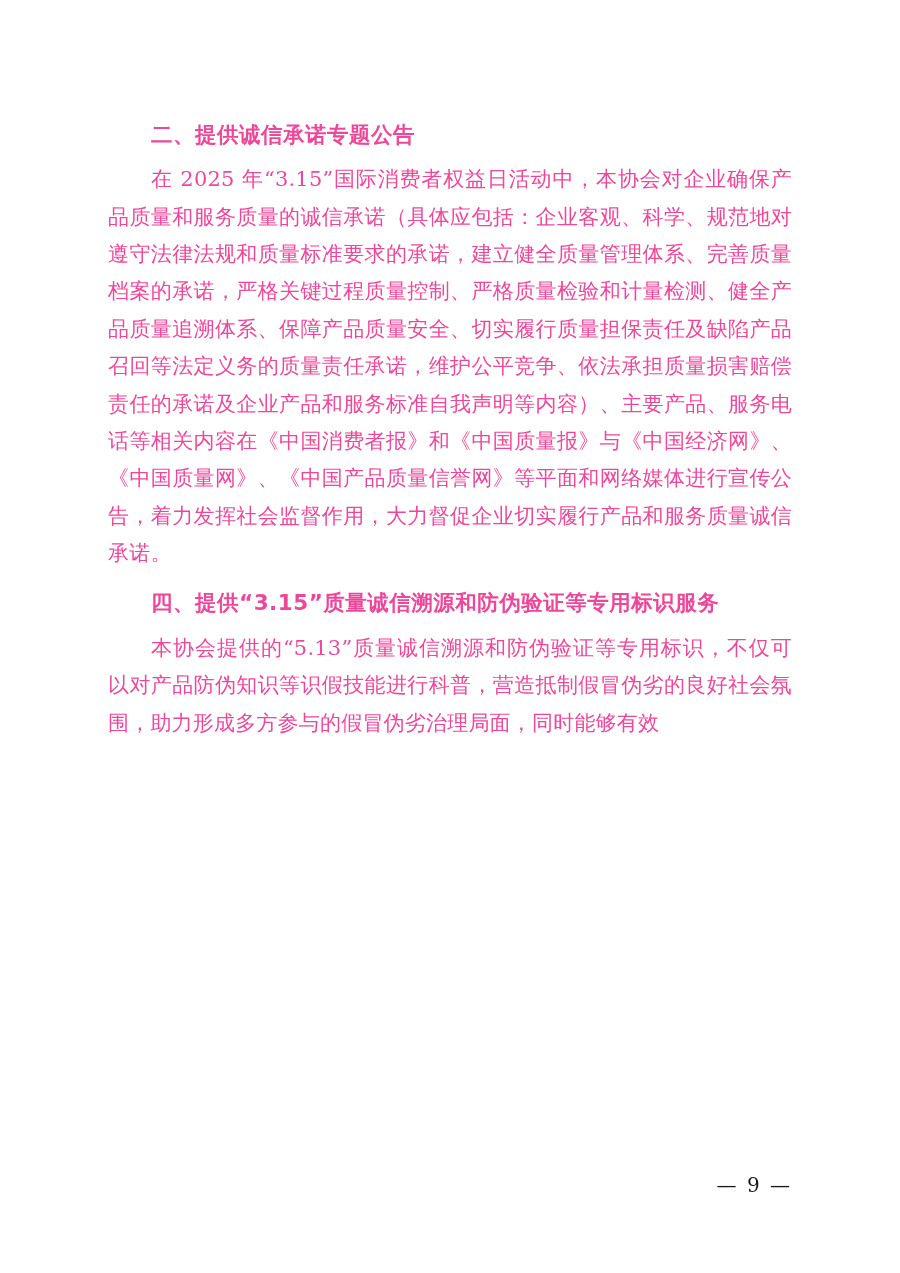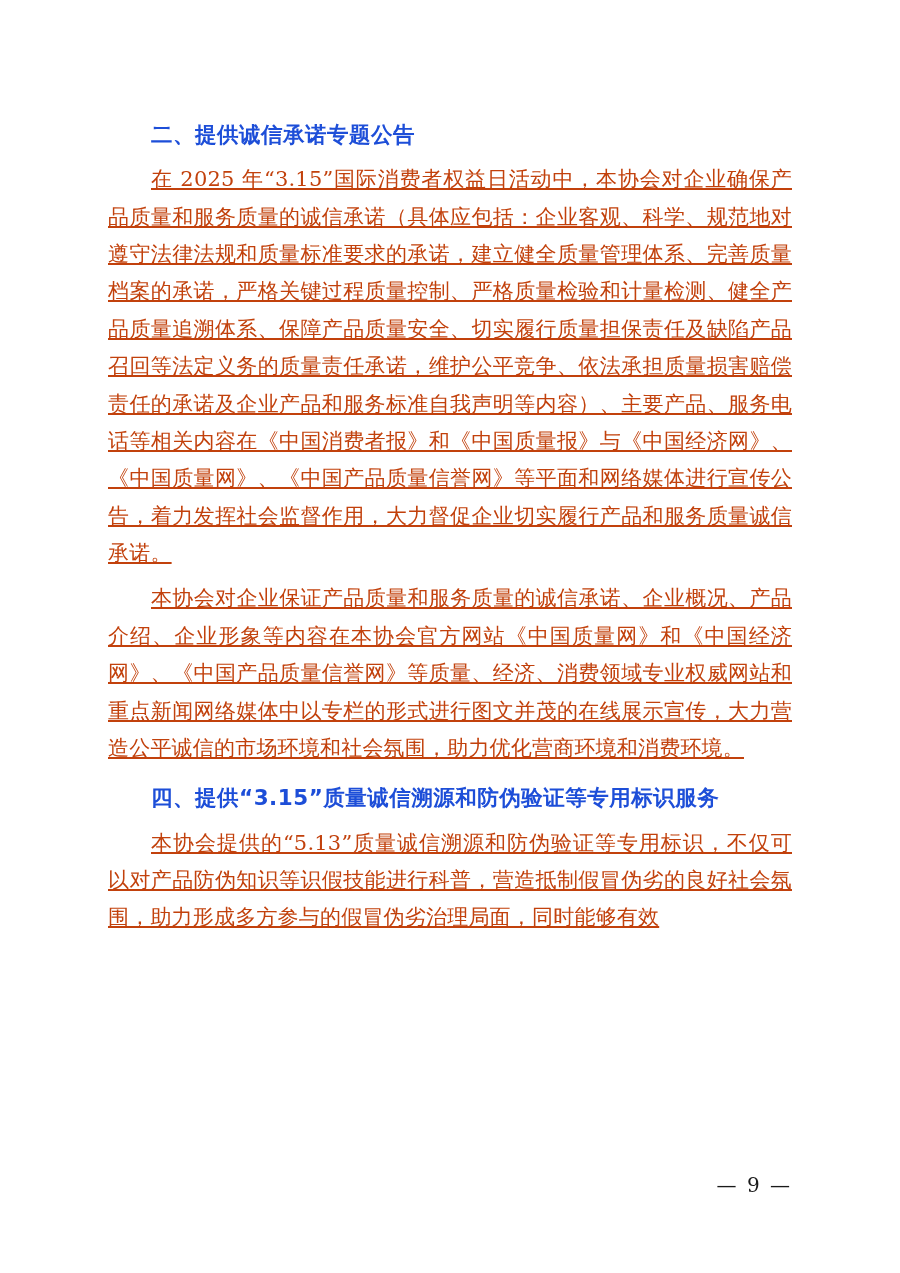--- a/index.html
+++ b/index.html
@@ -28,36 +28,35 @@
   }
   h2.section-heading {
     font-family: "DejaVu Sans", "Liberation Sans", sans-serif;
     font-size: 21.5px;
     font-weight: bold;
     letter-spacing: 0.5px;
     margin: 0 0 10px 0;
     padding: 0;
     text-indent: 43px;
     line-height: 1.55;
-    color: #1d4ed8;
+    color: #ec4899;
   }
   h2.section-heading.tight {
     margin-top: 14px;
   }
   p.para {
     font-size: 21px;
     line-height: 1.78;
     margin: 0 0 8px 0;
     padding: 0;
     text-indent: 43px;
     text-align: justify;
     text-justify: inter-ideograph;
     letter-spacing: 0.2px;
-    color: #c2410c;
-    text-decoration: underline;
+    color: #ec4899;
   }
   p.para:last-child {
     margin-bottom: 0;
   }
   .page-number {
     position: absolute;
     bottom: 76px;
     right: 108px;
     font-size: 20px;
     font-family: "DejaVu Serif", "Liberation Serif", serif;
@@ -69,21 +68,20 @@
 <body>
 
 <div class="page">
   <div class="doc-body">
 
     <h2 class="section-heading">二、提供诚信承诺专题公告</h2>
 
     <p class="para">在 2025 年“3.15”国际消费者权益日活动中，本协会对企业确保产品质量和服务质量的诚信承诺（具体应包括：企业客观、科学、规范地对遵守法律法规和质量标准要求的承诺，建立健全质量管理体系、完善质量档案的承诺，严格关键过程质量控制、严格质量检验和计量检测、健全产品质量追溯体系、保障产品质量安全、切实履行质量担保责任及缺陷产品召回等法定义务的质量责任承诺，维护公平竞争、依法承担质量损害赔偿责任的承诺及企业产品和服务标准自我声明等内容）、主要产品、服务电话等相关内容在《中国消费者报》和《中国质量报》与《中国经济网》、《中国质量网》、《中国产品质量信誉网》等平面和网络媒体进行宣传公告，着力发挥社会监督作用，大力督促企业切实履行产品和服务质量诚信承诺。</p>
 
 
-    <p class="para">本协会对企业保证产品质量和服务质量的诚信承诺、企业概况、产品介绍、企业形象等内容在本协会官方网站《中国质量网》和《中国经济网》、《中国产品质量信誉网》等质量、经济、消费领域专业权威网站和重点新闻网络媒体中以专栏的形式进行图文并茂的在线展示宣传，大力营造公平诚信的市场环境和社会氛围，助力优化营商环境和消费环境。</p>
 
     <h2 class="section-heading tight">四、提供“3.15”质量诚信溯源和防伪验证等专用标识服务</h2>
 
     <p class="para">本协会提供的“5.13”质量诚信溯源和防伪验证等专用标识，不仅可以对产品防伪知识等识假技能进行科普，营造抵制假冒伪劣的良好社会氛围，助力形成多方参与的假冒伪劣治理局面，同时能够有效</p>
 
   </div>
 
   <div class="page-number">— 9 —</div>
 </div>
 

